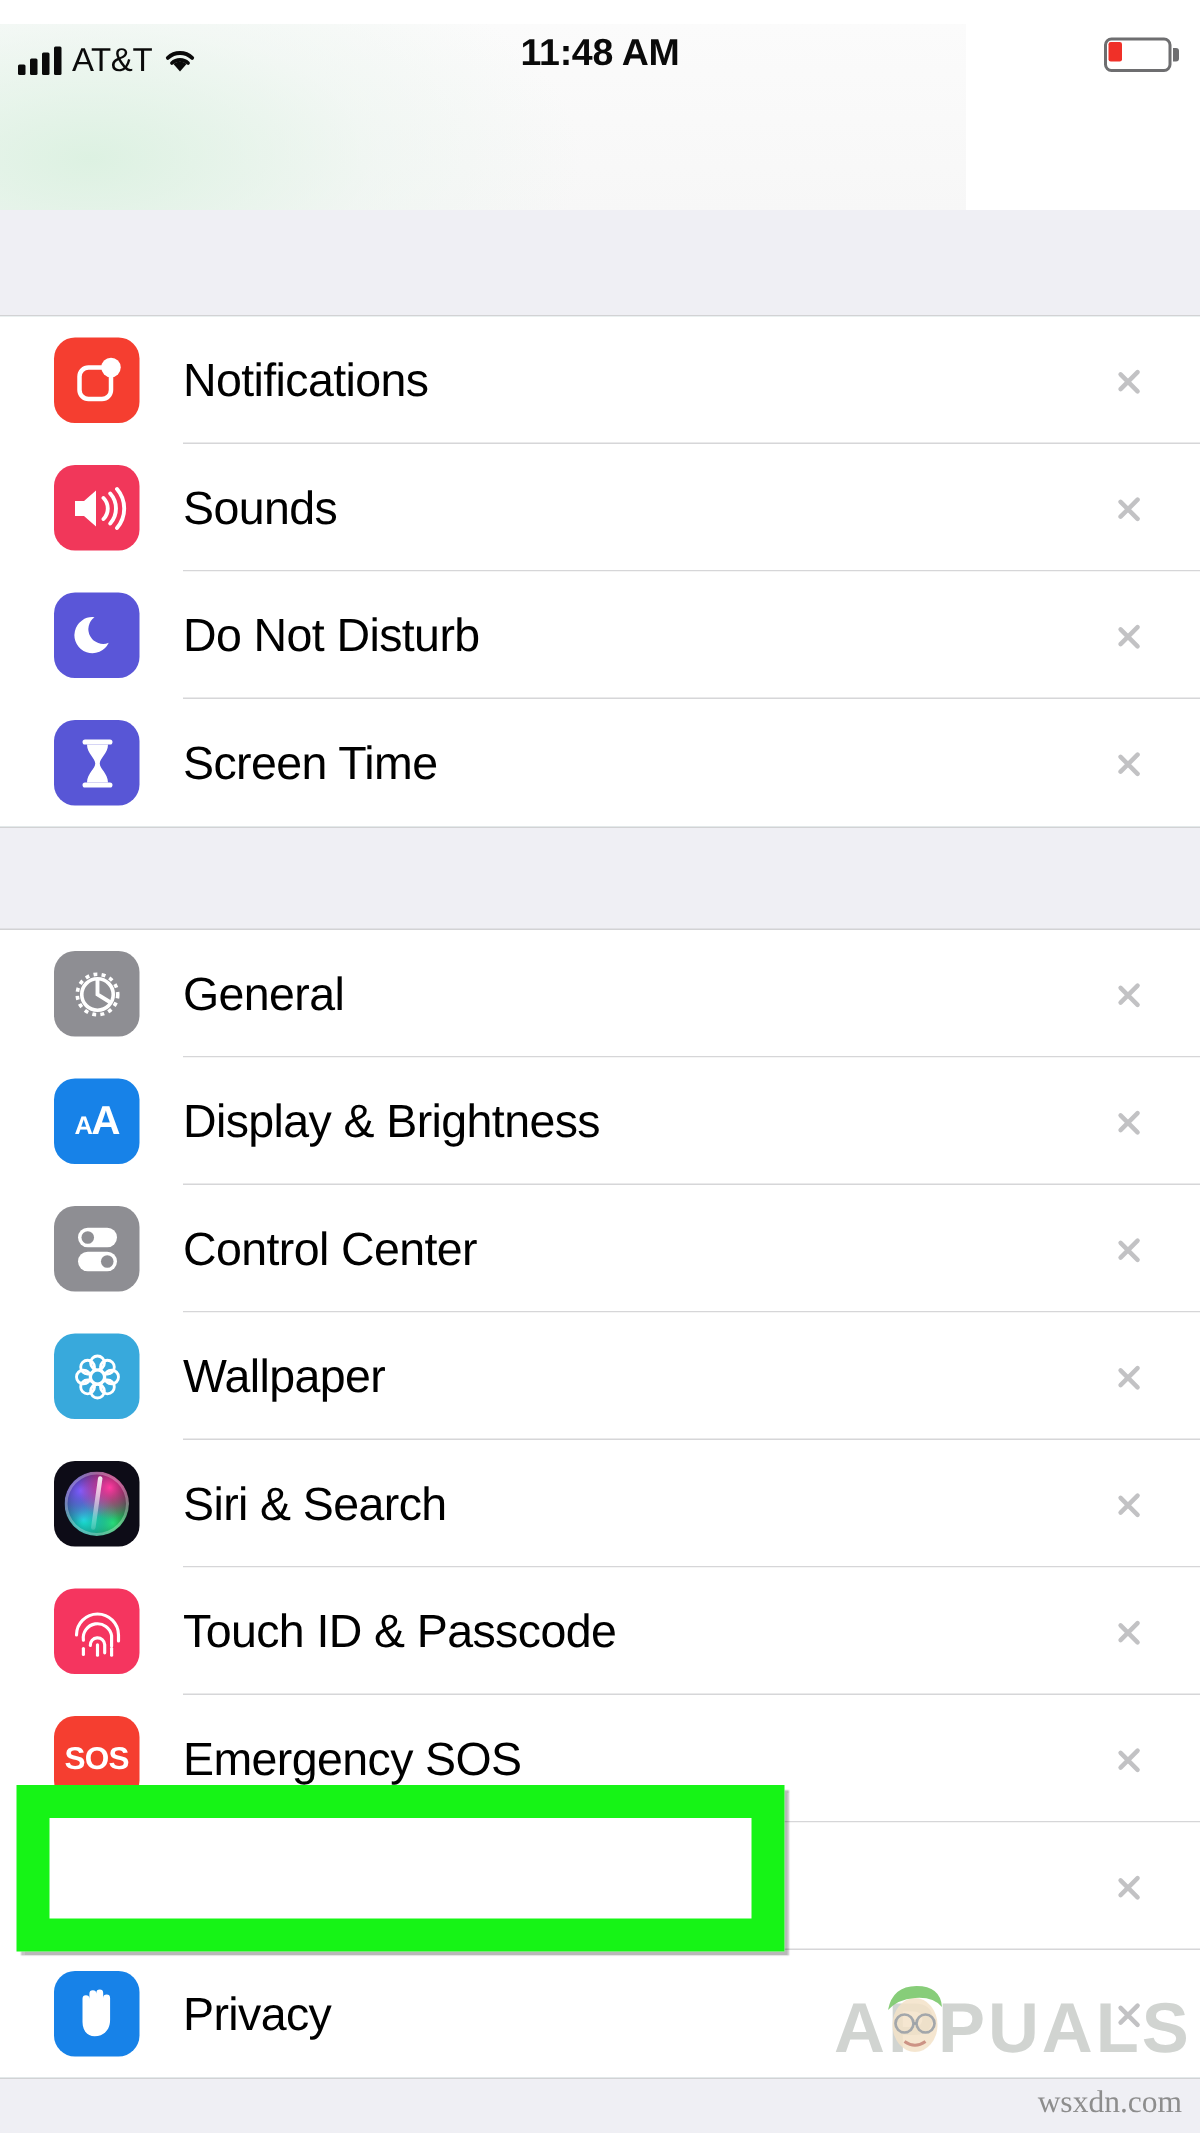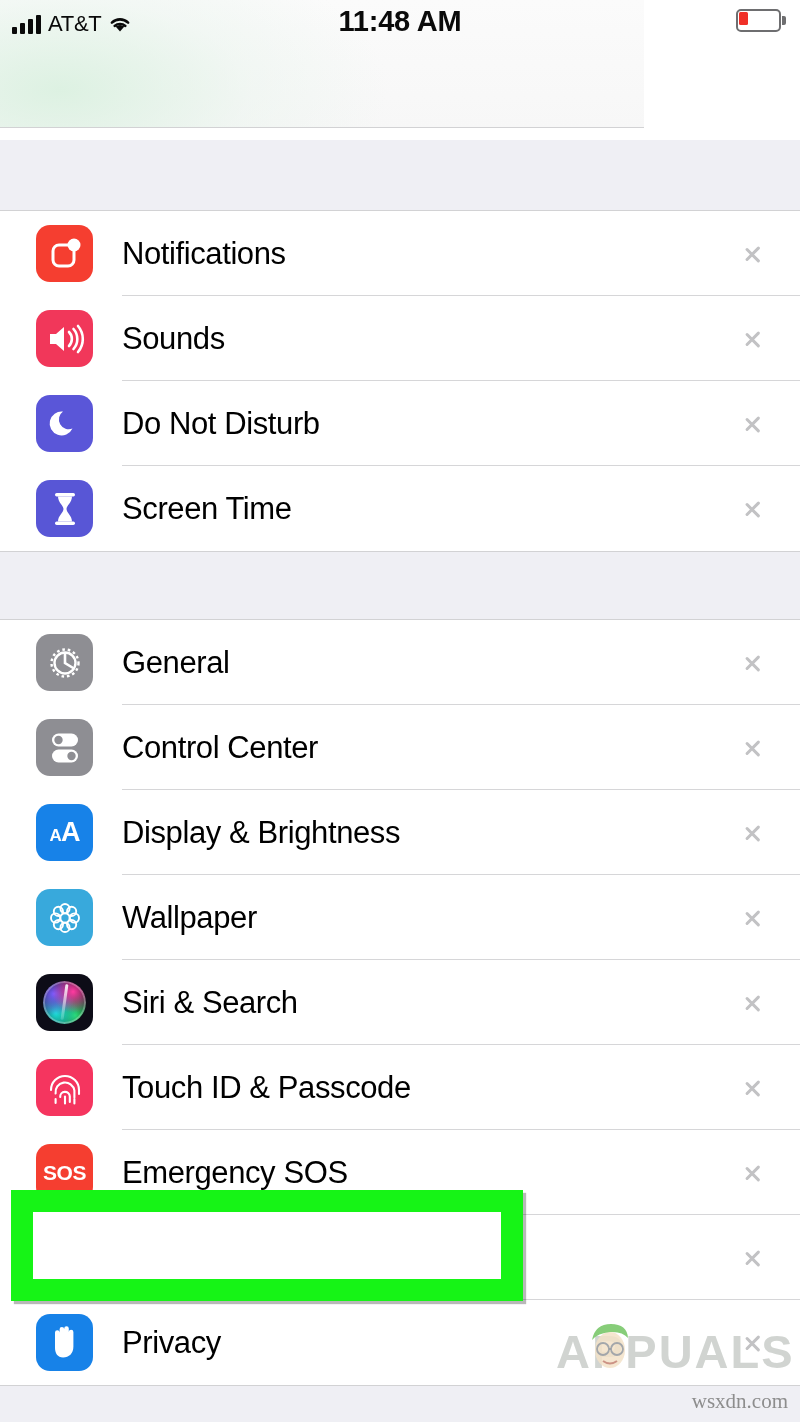--- a/index.html
+++ b/index.html
@@ -6,41 +6,41 @@
   html, body {
     width: 800px; height: 1422px;
     font-family: "Liberation Sans", sans-serif;
     background: #ffffff;
     overflow: hidden;
   }
   .phone { position: relative; width: 800px; height: 1422px; background: #ffffff; }
 
   
   .header {
-    position: absolute; top: 0; left: 0; width: 644px; height: 128px;
+    position: absolute; top: 16px; left: 0; width: 644px; height: 128px;
     background:
       radial-gradient(ellipse 420px 200px at 60px 90px, rgba(216,240,222,0.85) 0%, rgba(232,244,236,0.45) 45%, rgba(250,250,250,0) 78%),
       linear-gradient(180deg, #fbfbfb 0%, #f7f7f7 100%);
     border-bottom: 1px solid #d2d2d4;
   }
   .statusbar {
     position: absolute; top: 0; left: 0; width: 800px; height: 40px;
   }
   .sb-left { position: absolute; left: 12px; top: 6px; display: flex; align-items: flex-end; gap: 7px; height: 28px; }
   .bars { display: flex; align-items: flex-end; gap: 3px; height: 20px; }
   .bars i { display: block; width: 5px; background: #0a0a0a; border-radius: 1px; }
   .bars i:nth-child(1) { height: 7px; }
   .bars i:nth-child(2) { height: 11px; }
   .bars i:nth-child(3) { height: 15px; }
   .bars i:nth-child(4) { height: 19px; }
   .carrier { font-size: 22px; color: #0a0a0a; letter-spacing: -0.3px; line-height: 20px; }
   .wifi { width: 24px; height: 20px; position: relative; }
   .sb-time {
     position: absolute; left: 0; right: 0; top: 5px; text-align: center;
-    font-size: 29px; font-weight: 600; color: #0a0a0a; letter-spacing: -0.2px;
+    font-size: 25px; font-weight: 600; color: #0a0a0a; letter-spacing: -0.2px;
   }
   .sb-batt { position: absolute; right: 14px; top: 9px; width: 50px; height: 24px; }
   .batt-body {
     position: absolute; left: 0; top: 0; width: 45px; height: 23px;
     border: 2px solid #6e6e70; border-radius: 5px; background: #fff;
   }
   .batt-fill {
     position: absolute; left: 3px; top: 3px; width: 9px; height: 13px;
     background: #f03028; border-radius: 1.5px;
   }
@@ -257,38 +257,38 @@
               <path d="M21 10.5 V21 L30 26.5" stroke-width="2.6"></path>
             </g>
           </svg>
         </div>
         <div class="label">General</div>
         <div class="chev"></div>
         <div class="sep"></div>
       </div>
 
       <div class="row">
+        <div class="icon ic-display">
+          <span class="aa"><span class="s">A</span><span class="b">A</span></span>
+        </div>
+        <div class="label">Display &amp; Brightness</div>
+        <div class="chev"></div>
+        <div class="sep"></div>
+      </div>
+
+      <div class="row">
         <div class="icon ic-controlcenter">
           <svg width="40" height="40" viewBox="0 0 40 40" aria-hidden="true">
             <rect x="7" y="5.5" width="26" height="13" rx="6.5" fill="#fff"></rect>
             <circle cx="13.5" cy="12" r="4.2" fill="#8e8e93"></circle>
             <rect x="7" y="21.5" width="26" height="13" rx="6.5" fill="#fff"></rect>
             <circle cx="26.5" cy="28" r="4.2" fill="#8e8e93"></circle>
           </svg>
         </div>
         <div class="label">Control Center</div>
-        <div class="chev"></div>
-        <div class="sep"></div>
-      </div>
-
-      <div class="row">
-        <div class="icon ic-display">
-          <span class="aa"><span class="s">A</span><span class="b">A</span></span>
-        </div>
-        <div class="label">Display &amp; Brightness</div>
         <div class="chev"></div>
         <div class="sep"></div>
       </div>
 
       <div class="row">
         <div class="icon ic-wallpaper">
           <svg width="42" height="42" viewBox="0 0 42 42" aria-hidden="true">
             <g fill="none" stroke="#fff" stroke-width="1.9">
               <circle cx="21" cy="21" r="4.6"></circle>
               <circle cx="21" cy="11.6" r="4.6"></circle>

